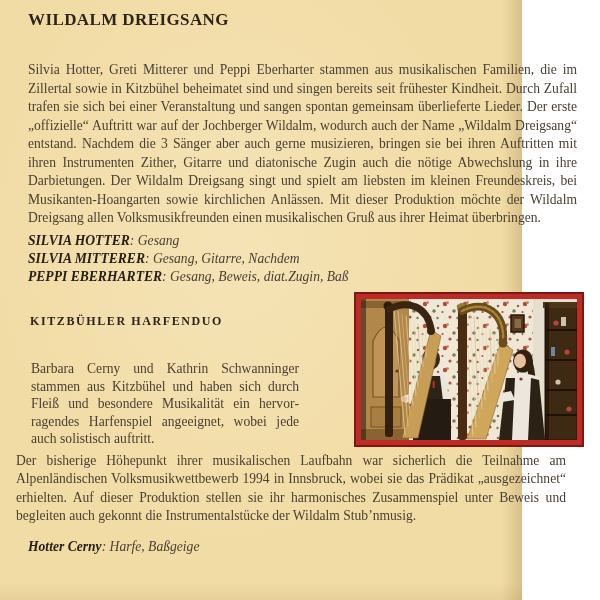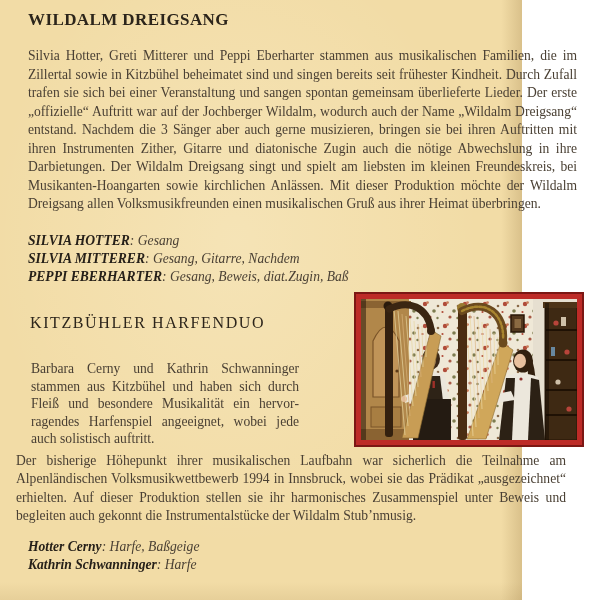--- a/index.html
+++ b/index.html
@@ -14,31 +14,31 @@
     font-family:"Liberation Serif","DejaVu Serif",serif;
     color:#4a4034;
   }
   .h1{
     position:absolute;left:28px;top:10px;
     font-size:17px;font-weight:bold;letter-spacing:0.4px;
     color:#2c251b;white-space:nowrap;
   }
   .h2{
     position:absolute;left:30px;top:314px;
-    font-size:16px;font-weight:normal;letter-spacing:1.6px;
+    font-size:12px;font-weight:bold;letter-spacing:1.6px;
     color:#2c251b;white-space:nowrap;
   }
   .para{
     position:absolute;
     font-size:13.6px;line-height:18.5px;
     text-align:justify;text-align-last:left;
     hyphens:manual;-webkit-hyphens:manual;
     color:#4a4034;
   }
-  #para1{left:28px;top:47px;width:549px;}
+  #para1{left:28px;top:61px;width:549px;}
   #para2{left:31px;top:348px;width:268px;line-height:17.5px;margin-top:12px;}
   #para3{left:16px;top:452px;width:550px;line-height:18.4px;}
   .credits{position:absolute;font-size:13.6px;line-height:18.2px;font-style:italic;}
   #credits1{left:28px;top:232px;}
   #credits2{left:28px;top:538px;}
   .credit-name{font-weight:bold;color:#262019;}
   .credit-roles{color:#4a4034;}
   .photo{
     position:absolute;left:356px;top:294px;
     width:216px;height:141px;
@@ -174,16 +174,15 @@
         <circle cx="208" cy="110" r="2.6" fill="#b8443a"></circle>
         <rect x="184" y="4" width="4" height="137" fill="rgba(15,8,2,0.45)"></rect>
       </g>
     </svg>
   </div>
 
   <div class="para" id="para3">Der bisherige Höhepunkt ihrer musikalischen Laufbahn war sicherlich die Teilnahme am Alpenländischen Volksmusikwettbewerb 1994 in Innsbruck, wobei sie das Prädikat „ausgezeichnet“ erhielten. Auf dieser Produktion stellen sie ihr harmonisches Zusammenspiel unter Beweis und begleiten auch gekonnt die Instrumentalstücke der Wildalm Stub’nmusig.</div>
 
   <div class="credits" id="credits2">
     <div><span class="credit-name">Hotter Cerny</span><span class="credit-roles">: Harfe, Baßgeige</span></div>
-    <div><span class="credit-name">Kathrin Schwanninger</span><span class="credit-roles">: Harfe</span></div>
   </div>
 
 </div>
 
 </body></html>

